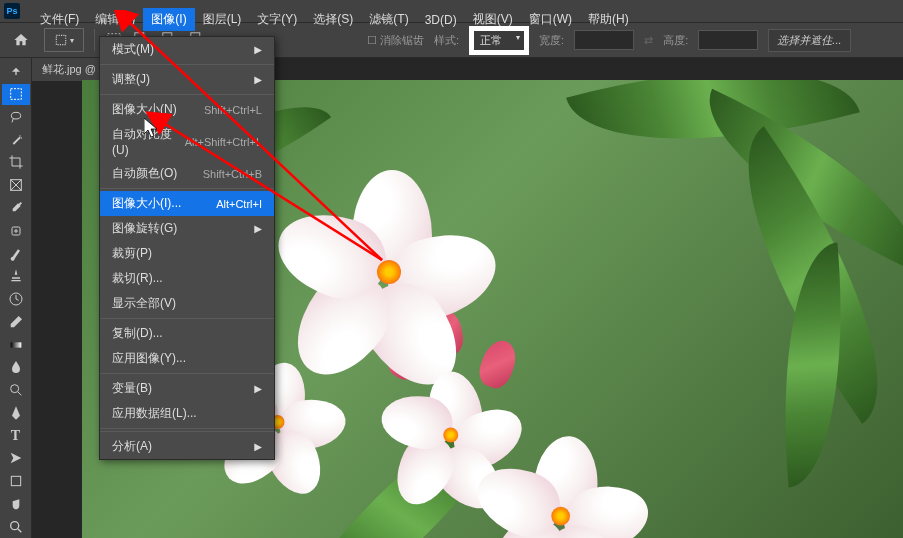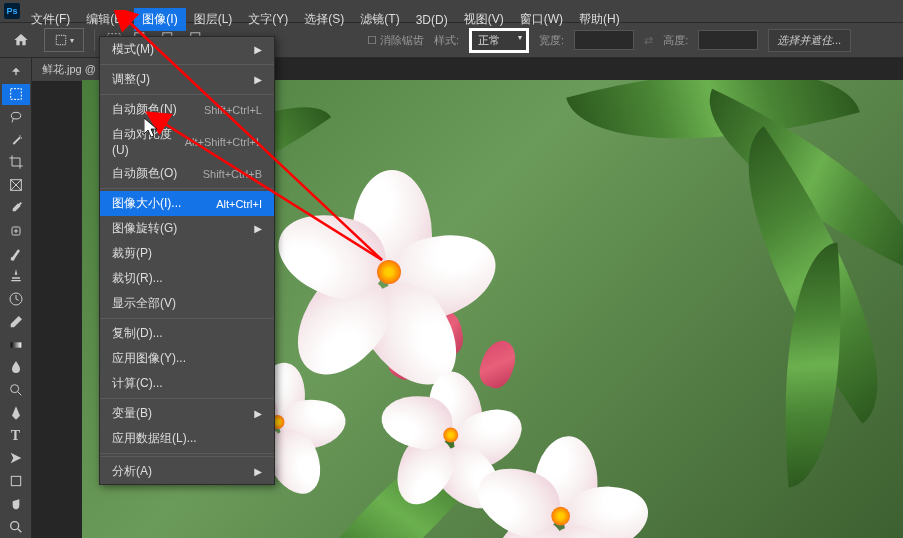--- a/index.html
+++ b/index.html
@@ -1,29 +1,29 @@
 <!DOCTYPE html>
 <html><head>
   <meta charset="utf-8">
   <style>
     * { margin: 0; padding: 0; box-sizing: border-box; font-family: "Microsoft YaHei", Arial, sans-serif; }
     body { background: #323232; width: 903px; height: 538px; overflow: hidden; position: relative; }
     
     .menubar { background: #424242; height: 22px; display: flex; align-items: center; padding-left: 4px; font-size: 12px; color: #ddd; }
-    .ps-icon { width: 16px; height: 16px; background: #001e36; color: #31a8ff; font-size: 9px; font-weight: bold; display: flex; align-items: center; justify-content: center; margin-right: 3px; border-radius: 2px; }
+    .ps-icon { width: 16px; height: 16px; background: #001e36; color: #31a8ff; font-size: 9px; font-weight: bold; display: flex; align-items: center; justify-content: center; margin-right: 12px; border-radius: 2px; }
     .menu-item { padding: 3px 8px; cursor: pointer; margin-top: 17px; }
     .menu-item.active { background: #1473e6; color: #fff; }
     
     .options-bar { background: #424242; height: 36px; display: flex; align-items: center; padding: 0 8px; font-size: 11px; color: #ccc; border-top: 1px solid #2a2a2a; border-bottom: 1px solid #2a2a2a; gap: 10px; }
     .opt-home { width: 26px; height: 26px; display: flex; align-items: center; justify-content: center; }
     .opt-crop { width: 40px; height: 24px; border: 1px solid #666; display: flex; align-items: center; justify-content: center; gap: 2px; }
     .opt-sep { width: 1px; height: 22px; background: #5a5a5a; }
     .opt-btn { padding: 3px 8px; border: 1px solid #555; background: #3a3a3a; font-style: italic; }
     .opt-lbl { color: #999; }
-    .opt-select { background: #3a3a3a; border: 3px solid #ffffff; color: #ddd; padding: 2px 18px 2px 6px; position: relative; min-width: 60px; }
+    .opt-select { background: #3a3a3a; border: 5px solid #ffffff; color: #ddd; padding: 2px 18px 2px 6px; position: relative; min-width: 60px; }
     .opt-input { background: #2a2a2a; border: 1px solid #555; width: 60px; height: 20px; }
     
     .workspace { display: flex; height: calc(100% - 58px); position: relative; }
     
     .tools-panel { background: #424242; width: 32px; display: flex; flex-direction: column; border-right: 1px solid #2a2a2a; padding-top: 2px; }
     .tool { width: 28px; height: 24px; margin: 1px auto; display: flex; align-items: center; justify-content: center; color: #ccc; font-size: 14px; cursor: pointer; position: relative; }
     .tool.sel { background: #1473e6; color: #fff; }
     .tool svg { width: 16px; height: 16px; }
     
     .canvas-area { flex: 1; background: #262626; position: relative; overflow: hidden; }
@@ -288,21 +288,21 @@
       <span>模式(M)</span>
       <span class="dd-arrow">▶</span>
     </div>
     <div class="dd-sep"></div>
     <div class="dd-item">
       <span>调整(J)</span>
       <span class="dd-arrow">▶</span>
     </div>
     <div class="dd-sep"></div>
     <div class="dd-item">
-      <span>自动颜色(N)</span>
+      <span>图像大小(N)</span>
       <span class="dd-short">Shift+Ctrl+L</span>
     </div>
     <div class="dd-item">
       <span>自动对比度(U)</span>
       <span class="dd-short">Alt+Shift+Ctrl+L</span>
     </div>
     <div class="dd-item">
       <span>自动颜色(O)</span>
       <span class="dd-short">Shift+Ctrl+B</span>
     </div>
@@ -323,23 +323,20 @@
     </div>
     <div class="dd-item">
       <span>显示全部(V)</span>
     </div>
     <div class="dd-sep"></div>
     <div class="dd-item">
       <span>复制(D)...</span>
     </div>
     <div class="dd-item">
       <span>应用图像(Y)...</span>
-    </div>
-    <div class="dd-item">
-      <span>计算(C)...</span>
     </div>
     <div class="dd-sep"></div>
     <div class="dd-item">
       <span>变量(B)</span>
       <span class="dd-arrow">▶</span>
     </div>
     <div class="dd-item">
       <span>应用数据组(L)...</span>
     </div>
     <div class="dd-sep"></div>

